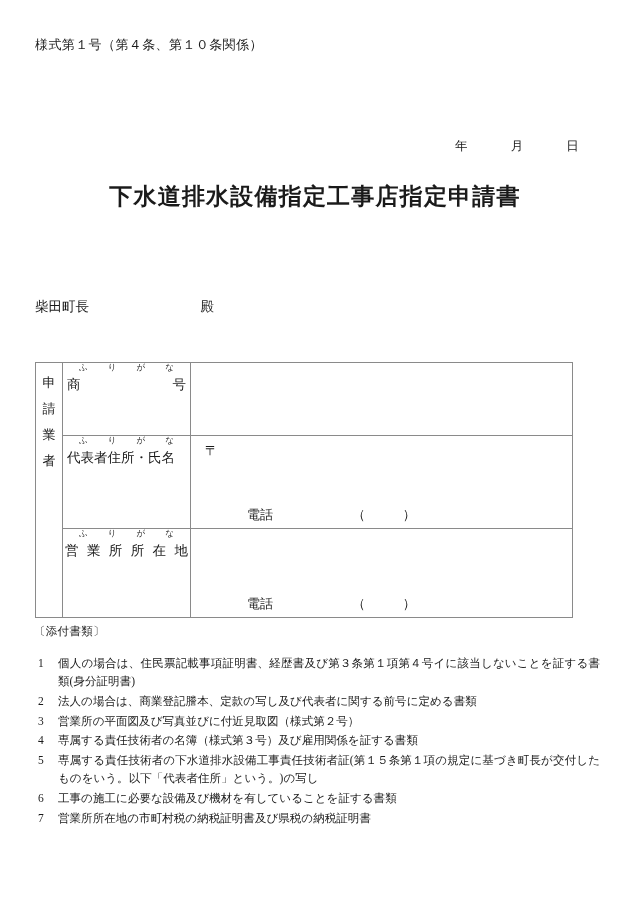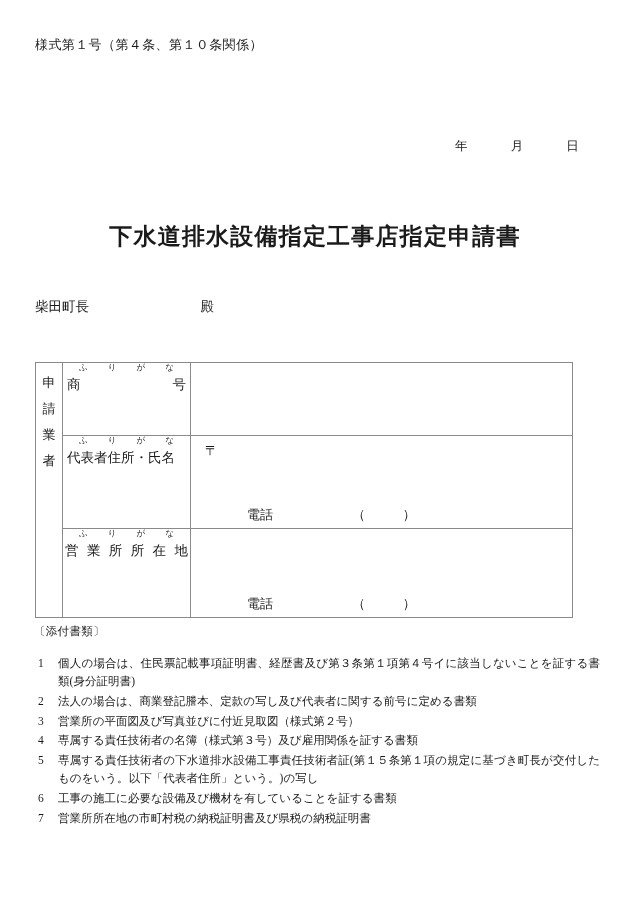--- a/index.html
+++ b/index.html
@@ -56,21 +56,20 @@
     top: 182px;
     width: 630px;
     text-align: center;
   }
   .doc-title {
     font-size: 23px;
     font-weight: bold;
     letter-spacing: 1.2px;
     line-height: 1.3;
     white-space: nowrap;
-    margin-top: 40px;
   }
   .doc-subtitle {
     font-size: 21px;
     font-weight: bold;
     letter-spacing: 1px;
     margin-top: 18px;
     white-space: nowrap;
   }
   .doc-subtitle .paren-gap {
     display: inline-block;

